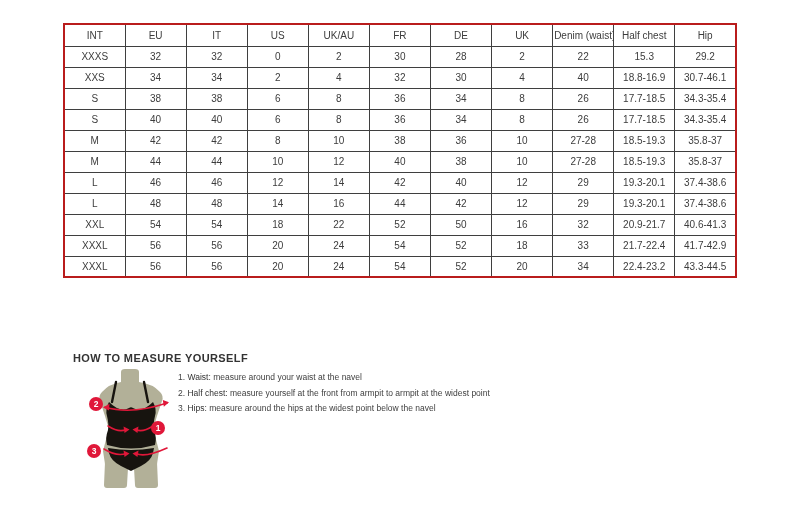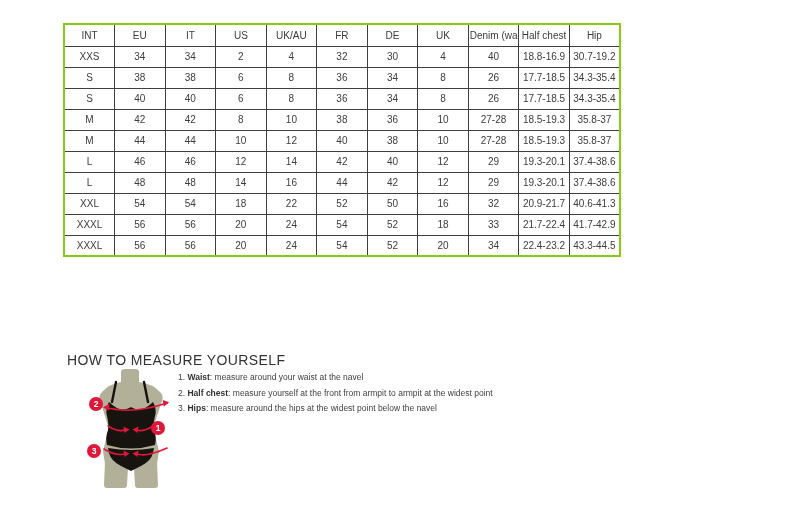--- a/index.html
+++ b/index.html
@@ -8,41 +8,41 @@
     --garment:#17140f;
   }
   *{box-sizing:border-box;}
   html,body{margin:0;padding:0;}
   body{
     width:798px;height:519px;position:relative;overflow:hidden;
     background:#ffffff;color:#3a3a3a;
     font-family:"Liberation Sans",sans-serif;
   }
   table.size-table{
-    position:absolute;left:63px;top:23px;width:558px;
+    position:absolute;left:63px;top:23px;width:674px;
     border-collapse:collapse;table-layout:fixed;
     font-size:10px;color:#3c3c3c;
-    border:2px solid #84cc16;
+    border:2px solid #b91c1c;
   }
   table.size-table th, table.size-table td{
     border:1px solid #3f3f3f;
     text-align:center;vertical-align:middle;
     padding:0 1px;white-space:nowrap;font-weight:normal;
     overflow:hidden;
   }
   table.size-table th{height:22px;}
   table.size-table td{height:21px;}
   .measure-heading{
-    position:absolute;left:67px;top:352px;
-    font-size:14px;font-weight:normal;letter-spacing:.4px;color:#333333;
+    position:absolute;left:73px;top:352px;
+    font-size:11px;font-weight:bold;letter-spacing:.4px;color:#333333;
   }
   .figure-wrap{position:absolute;left:83px;top:367px;width:110px;height:124px;}
   .steps{position:absolute;left:178px;top:370px;font-size:8.5px;color:#414141;}
   .step{line-height:15.5px;white-space:nowrap;}
-  .step b{font-weight:bold;color:#333333;}
+  .step b{font-weight:normal;color:#333333;}
   .svg-body{fill:var(--body);}
   .svg-garment{fill:var(--garment);}
   .svg-strap{stroke:var(--garment);stroke-width:2.4;fill:none;stroke-linecap:round;}
   .svg-measure{stroke:var(--accent);stroke-width:1.6;fill:none;stroke-linecap:round;}
   .svg-arrow{fill:var(--accent);}
   .svg-badge{fill:var(--accent);}
   .svg-badge-num{
     fill:#ffffff;font-family:"Liberation Sans",sans-serif;
     font-size:8.5px;font-weight:bold;text-anchor:middle;
   }
@@ -61,31 +61,44 @@
         <th>FR</th>
         <th>DE</th>
         <th>UK</th>
         <th>Denim (waist)</th>
         <th>Half chest</th>
         <th>Hip</th>
       </tr>
   </thead>
   <tbody>
       <tr>
+        <td>XXXS</td>
+        <td>32</td>
+        <td>32</td>
+        <td>0</td>
+        <td>2</td>
+        <td>30</td>
+        <td>28</td>
+        <td>2</td>
+        <td>22</td>
+        <td>15.3</td>
+        <td>29.2</td>
+      </tr>
+      <tr>
         <td>XXS</td>
         <td>34</td>
         <td>34</td>
         <td>2</td>
         <td>4</td>
         <td>32</td>
         <td>30</td>
         <td>4</td>
         <td>40</td>
         <td>18.8-16.9</td>
-        <td>30.7-19.2</td>
+        <td>30.7-46.1</td>
       </tr>
       <tr>
         <td>S</td>
         <td>38</td>
         <td>38</td>
         <td>6</td>
         <td>8</td>
         <td>36</td>
         <td>34</td>
         <td>8</td>

